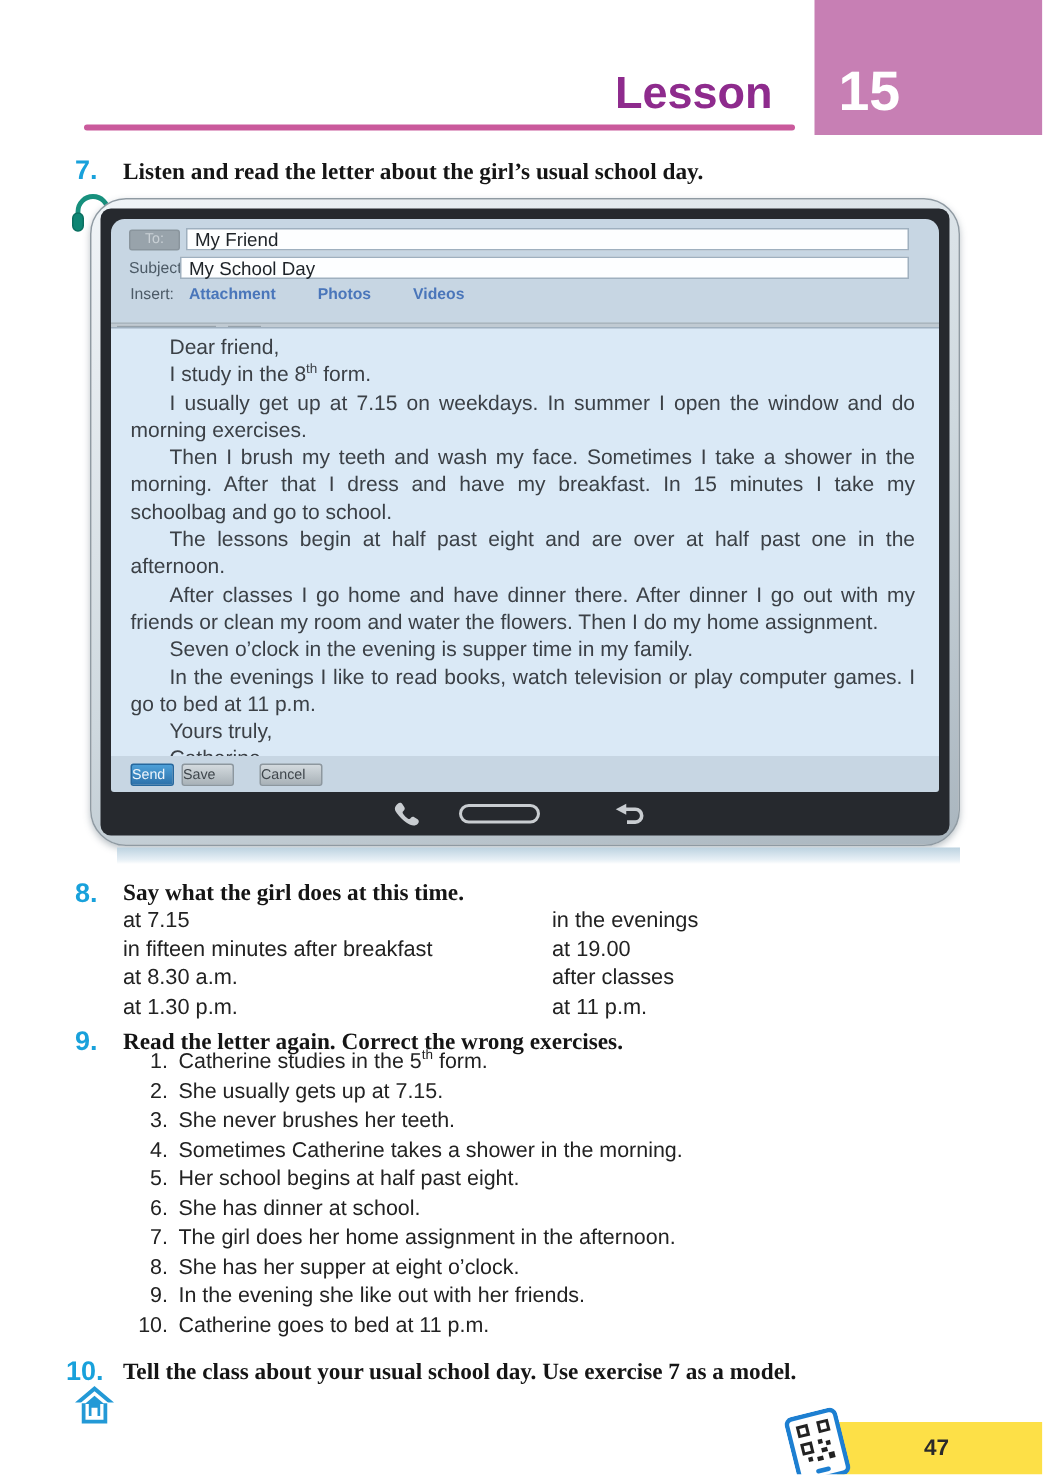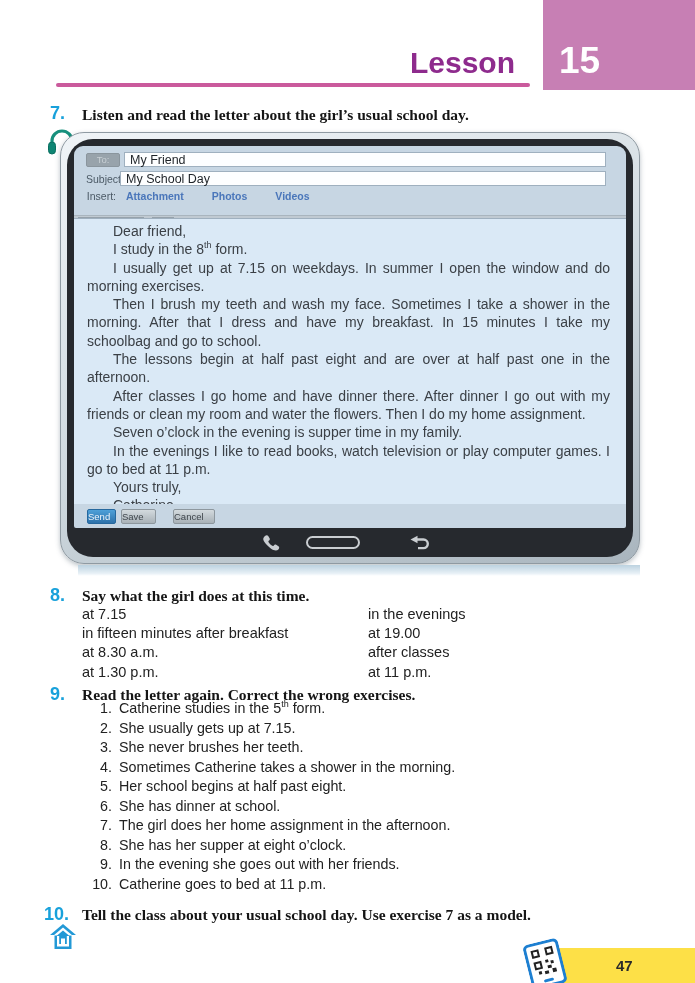--- a/index.html
+++ b/index.html
@@ -19,21 +19,21 @@
   .ex-num { position:absolute; color:#18a1db; font-size:18px; font-weight:bold; }
   .ex-title { position:absolute; color:#151515; font-size:15.5px; font-weight:bold; font-family:"Liberation Serif", serif; }
 
   
   .headphones { position:absolute; left:45px; top:124px; }
 
   
   .tablet { position:absolute; left:60px; top:132px; width:580px; height:432px; border-radius:24px;
     background:linear-gradient(160deg,#f0f4f7 0%,#cfd9df 55%,#a9b5be 100%);
     border:1px solid #8f9aa2; box-shadow:0 2px 5px rgba(60,80,95,.35); }
-  .bezel { position:absolute; left:6px; top:6px; right:6px; bottom:6px; border-radius:26px; background:#26292e;text-decoration:underline; }
+  .bezel { position:absolute; left:6px; top:6px; right:6px; bottom:6px; border-radius:7px; background:#26292e;text-decoration:underline; }
   .screen { position:absolute; left:7px; top:7px; right:7px; height:382px; background:#c7d6e3;
     border-radius:9px 9px 2px 2px; overflow:hidden; padding-top:5px; }
   .tablet-shadow { position:absolute; left:78px; top:565px; width:562px; height:11px;
     background:linear-gradient(180deg,#bcd2e0 0%,#e7f0f6 75%,rgba(255,255,255,0)); filter:blur(.5px); }
 
   
   .frow { display:flex; align-items:center; margin:0 20px 2px 12px; height:17px; }
   .to-btn { width:34px; height:14px; background:#98a3ab; border:1px solid #8a959d; border-radius:2px;
     color:#c9d0d5; font-size:9.5px; line-height:12px; text-align:center; margin-right:4px; flex:none; }
   .flbl { width:34px; text-align:right; padding-right:4px; font-size:10.5px; color:#4c5a66; flex:none; }
@@ -191,21 +191,21 @@
   <div class="ex-title" style="left:82px; top:686px;">Read the letter again. Correct the wrong exercises.</div>
   <div class="ex9-list">
     <div><span class="li-num">1.</span><span>Catherine studies in the 5</span><sup class="sup">th</sup><span> form.</span></div>
     <div><span class="li-num">2.</span><span>She usually gets up at 7.15.</span></div>
     <div><span class="li-num">3.</span><span>She never brushes her teeth.</span></div>
     <div><span class="li-num">4.</span><span>Sometimes Catherine takes a shower in the morning.</span></div>
     <div><span class="li-num">5.</span><span>Her school begins at half past eight.</span></div>
     <div><span class="li-num">6.</span><span>She has dinner at school.</span></div>
     <div><span class="li-num">7.</span><span>The girl does her home assignment in the afternoon.</span></div>
     <div><span class="li-num">8.</span><span>She has her supper at eight o’clock.</span></div>
-    <div><span class="li-num">9.</span><span>In the evening she goes out with her friends.</span></div>
+    <div><span class="li-num">9.</span><span>In the evening she like out with her friends.</span></div>
     <div><span class="li-num">10.</span><span>Catherine goes to bed at 11 p.m.</span></div>
   </div>
 
   <div class="ex-num" style="left:44px; top:904px;">10.</div>
   <div class="ex-title" style="left:82px; top:906px;">Tell the class about your usual school day. Use exercise 7 as a model.</div>
 
   <svg class="home-icon" width="28" height="27" viewBox="0 0 28 27">
     <path d="M14 1 L27 12 L22.5 12 L22.5 26 L5.5 26 L5.5 12 L1 12 Z" fill="#2399d6"></path>
     <path d="M14 4.5 L23.5 12.5 L20 12.5 L20 23.5 L8 23.5 L8 12.5 L4.5 12.5 Z" fill="#ffffff"></path>
     <path d="M14 7.5 L20.5 13 L17.8 13 L17.8 21 L10.2 21 L10.2 13 L7.5 13 Z" fill="#2399d6"></path>

